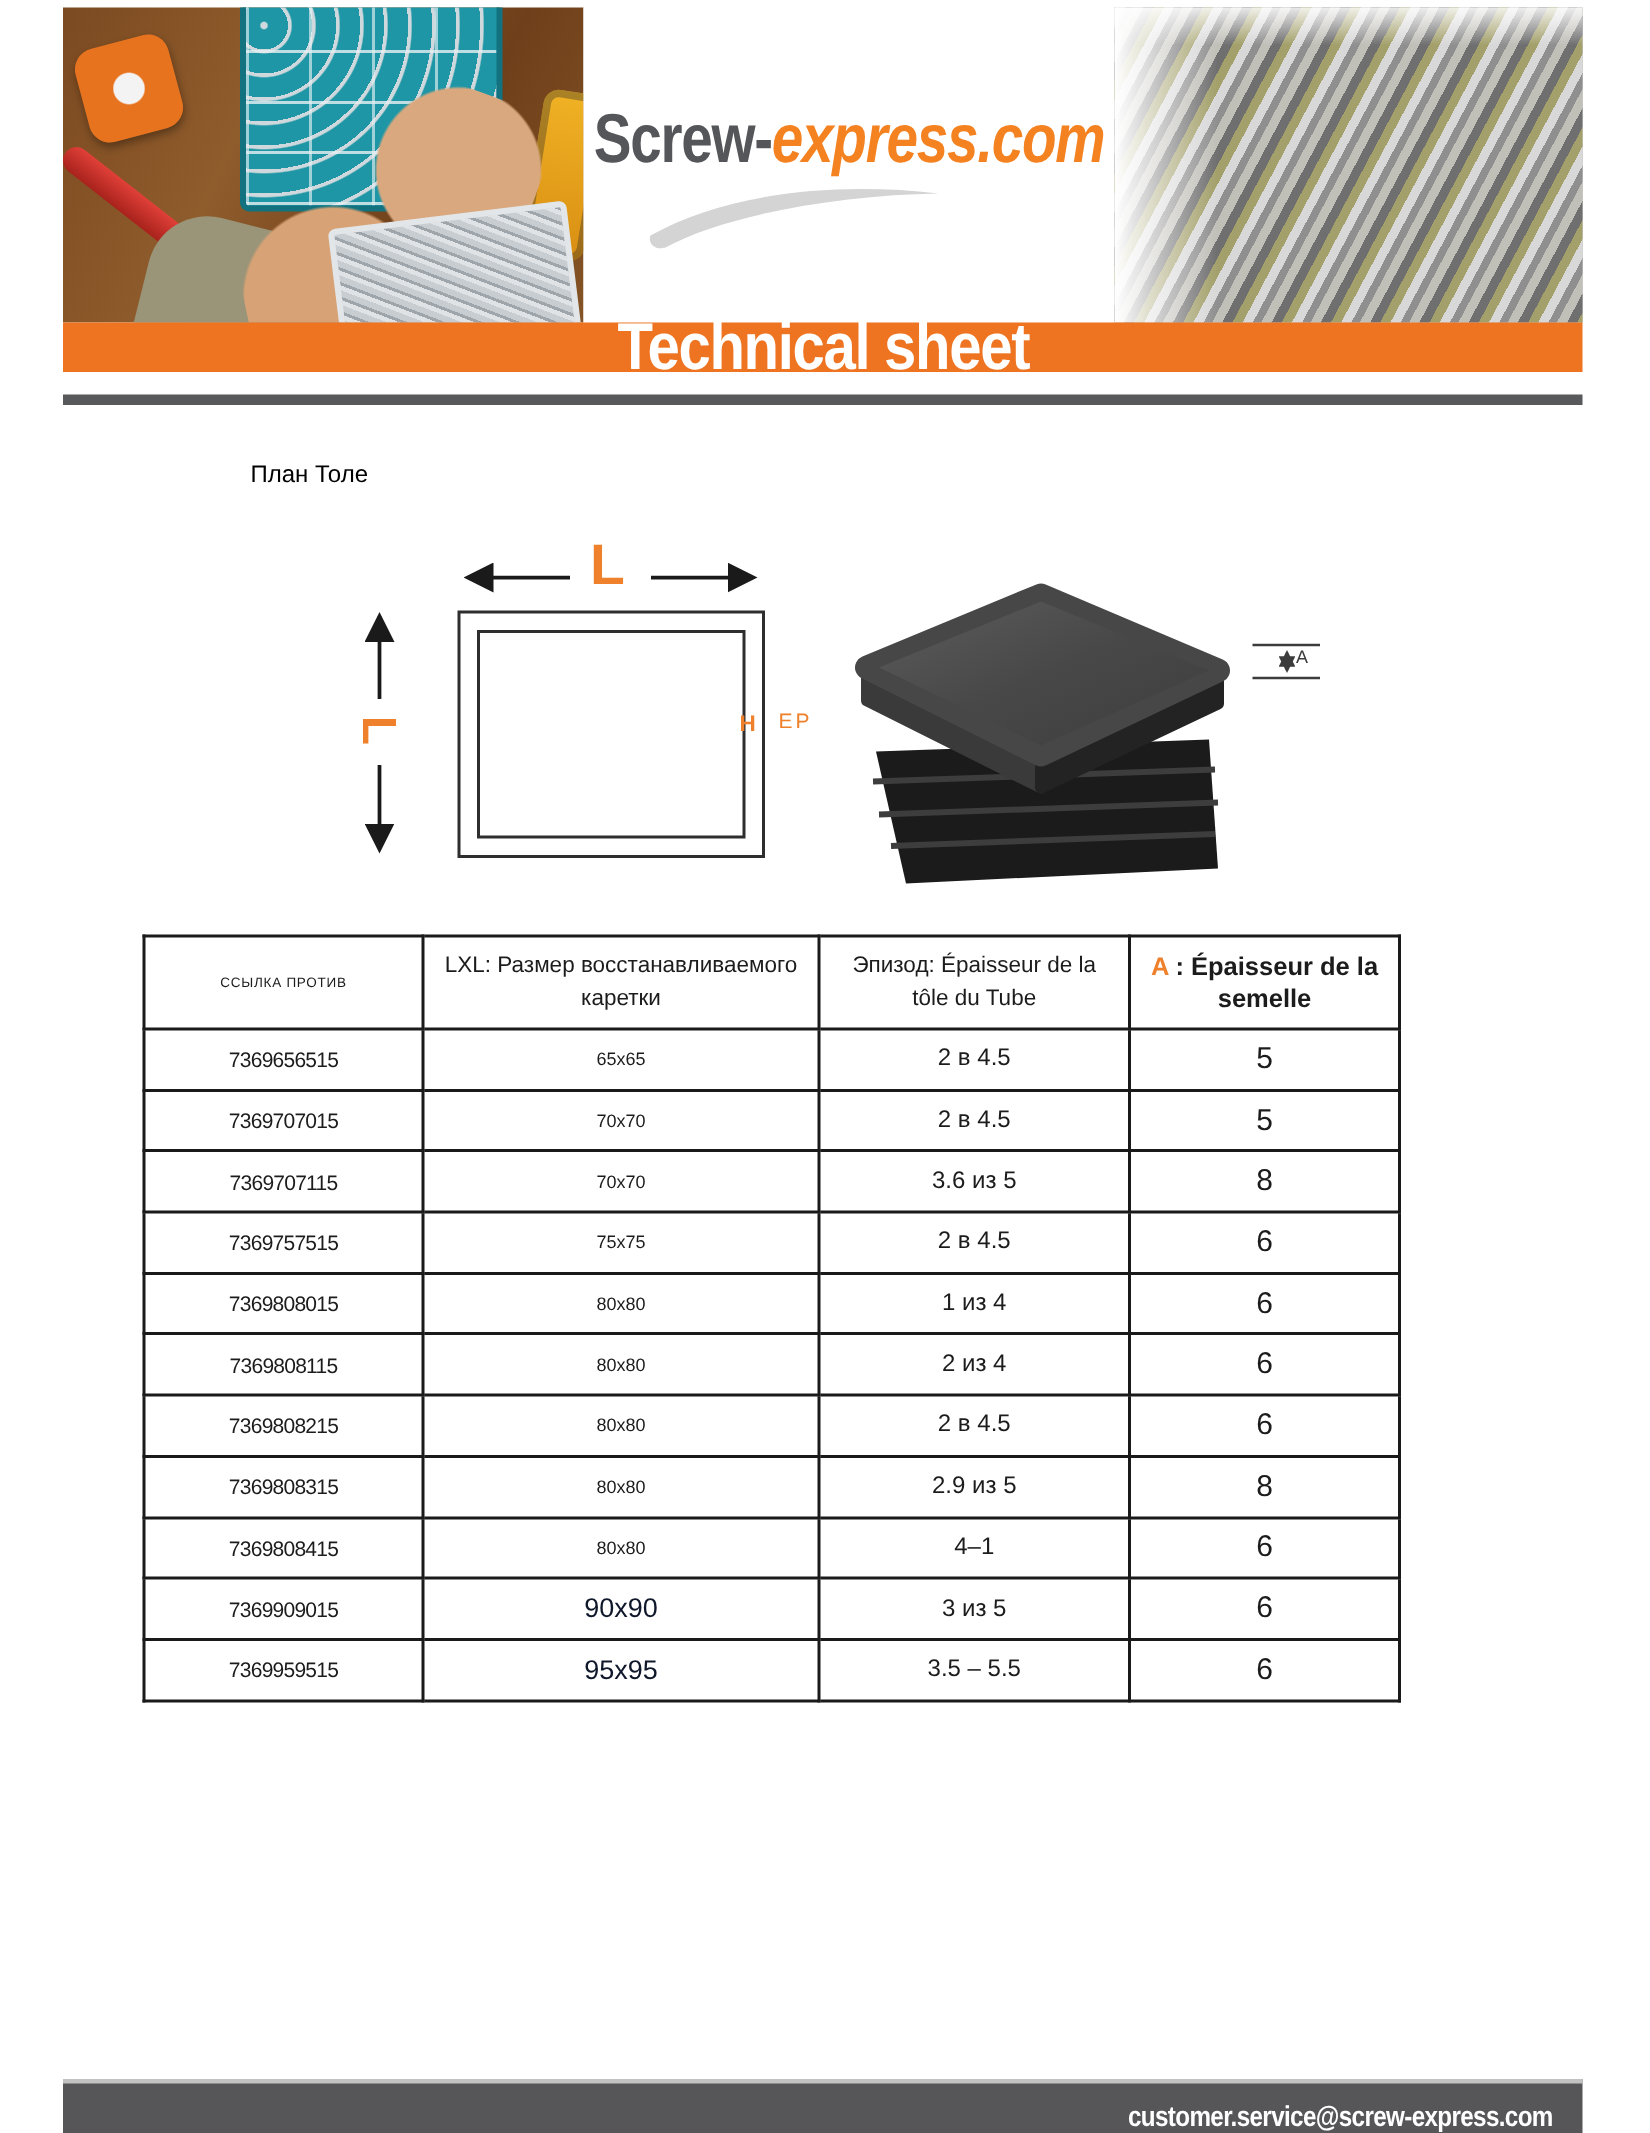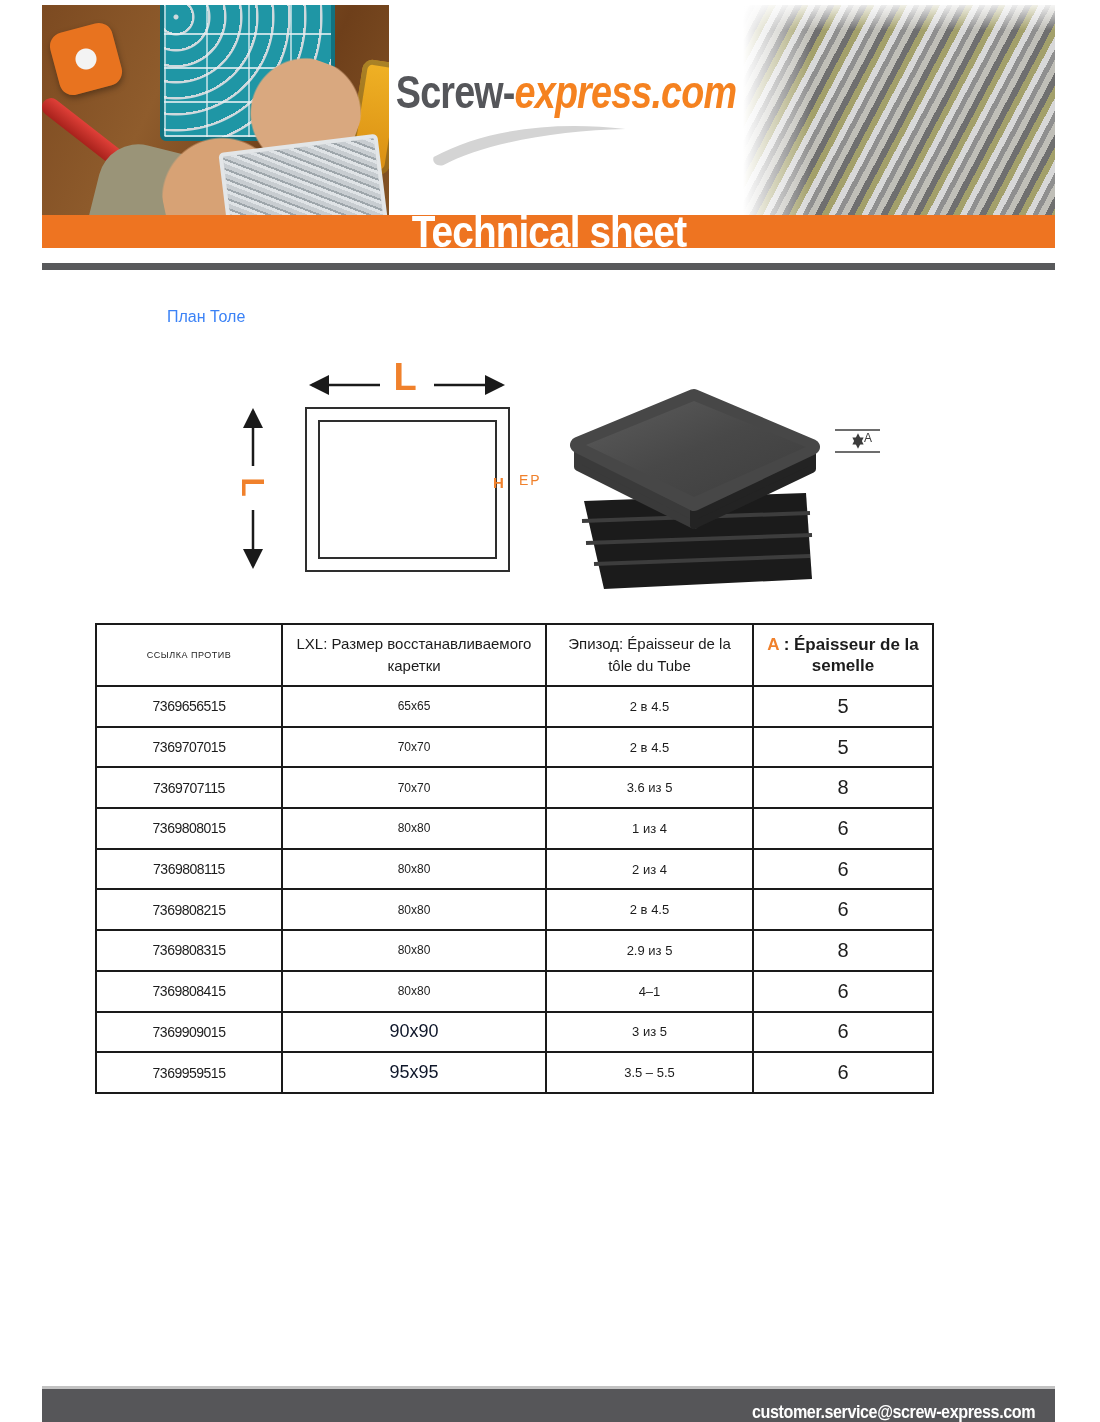--- a/index.html
+++ b/index.html
@@ -84,21 +84,21 @@
     position:absolute; left:42px; top:215px; width:1013px; height:33px;
     background:#ee7421; display:flex; align-items:center; justify-content:center;
   }
   .banner-title {
     color:#fff; font-weight:bold; font-size:44px; letter-spacing:-1px;
     transform:scaleX(.88); line-height:1;
   }
   .banner-stripe { position:absolute; left:42px; top:263px; width:1013px; height:7px; background:#58595b; }
 
   
-  .plan-title { position:absolute; left:167px; top:308px; font-size:16px; color:#3b82f6; }
+  .plan-title { position:absolute; left:167px; top:308px; font-size:16px; color:#000000; }
   .sq-outer { position:absolute; left:305px; top:407px; width:205px; height:165px; border:2px solid #2e2e2e; background:#fff; }
   .sq-inner { position:absolute; left:318px; top:420px; width:179px; height:139px; border:2px solid #2e2e2e; }
   .diagram-lines { position:absolute; left:230px; top:360px; width:680px; height:250px; }
   .lbl-l-top {
     position:absolute; left:386px; top:358px; width:38px; text-align:center;
     font-size:38px; font-weight:bold; color:#f0812c; line-height:1;
   }
   .lbl-l-left {
     position:absolute; left:236px; top:470px; width:34px; height:34px;
     display:flex; align-items:center; justify-content:center;
@@ -124,21 +124,21 @@
   }
   .spec-table thead th { height:62px; }
   .spec-table tbody td { height:40.7px; }
   .h-ref  { font-size:9px; letter-spacing:.5px; color:#3a3a3a;margin-top:27px; }
   .h-size, .h-tube { font-size:15px; color:#222; line-height:1.45; }
   .h-sole { font-size:17px; font-weight:bold !important; color:#111; line-height:1.25; }
   .h-sole .a-orange { color:#f0812c; font-weight:bold; }
   .c-ref  { font-size:14px; letter-spacing:-0.5px; }
   .c-size { font-size:12px; color:#2a2a2a; }
   .c-size.size-big { font-size:18px; color:#0f172a; }
-  .c-tube { font-size:13px; color:#2a2a2a; }
+  .c-tube { font-size:16px; color:#2a2a2a; }
   .c-sole { font-size:20px; }
 
   
   .footer-bar {
     position:absolute; left:42px; top:1386px; width:1013px; height:48px;
     background:#565659; border-top:3px solid #c2c2c2;
     display:flex; align-items:center; justify-content:flex-end; padding-right:20px;
   }
   .footer-email {
     color:#fff; font-weight:bold; font-size:19px; letter-spacing:-.5px;
@@ -260,20 +260,26 @@
         <td class="c-tube">2 в 4.5</td>
         <td class="c-sole">5</td>
       </tr>
       <tr>
         <td class="c-ref">7369707115</td>
         <td class="c-size">70x70</td>
         <td class="c-tube">3.6 из 5</td>
         <td class="c-sole">8</td>
       </tr>
       <tr>
+        <td class="c-ref">7369757515</td>
+        <td class="c-size">75x75</td>
+        <td class="c-tube">2 в 4.5</td>
+        <td class="c-sole">6</td>
+      </tr>
+      <tr>
         <td class="c-ref">7369808015</td>
         <td class="c-size">80x80</td>
         <td class="c-tube">1 из 4</td>
         <td class="c-sole">6</td>
       </tr>
       <tr>
         <td class="c-ref">7369808115</td>
         <td class="c-size">80x80</td>
         <td class="c-tube">2 из 4</td>
         <td class="c-sole">6</td>

